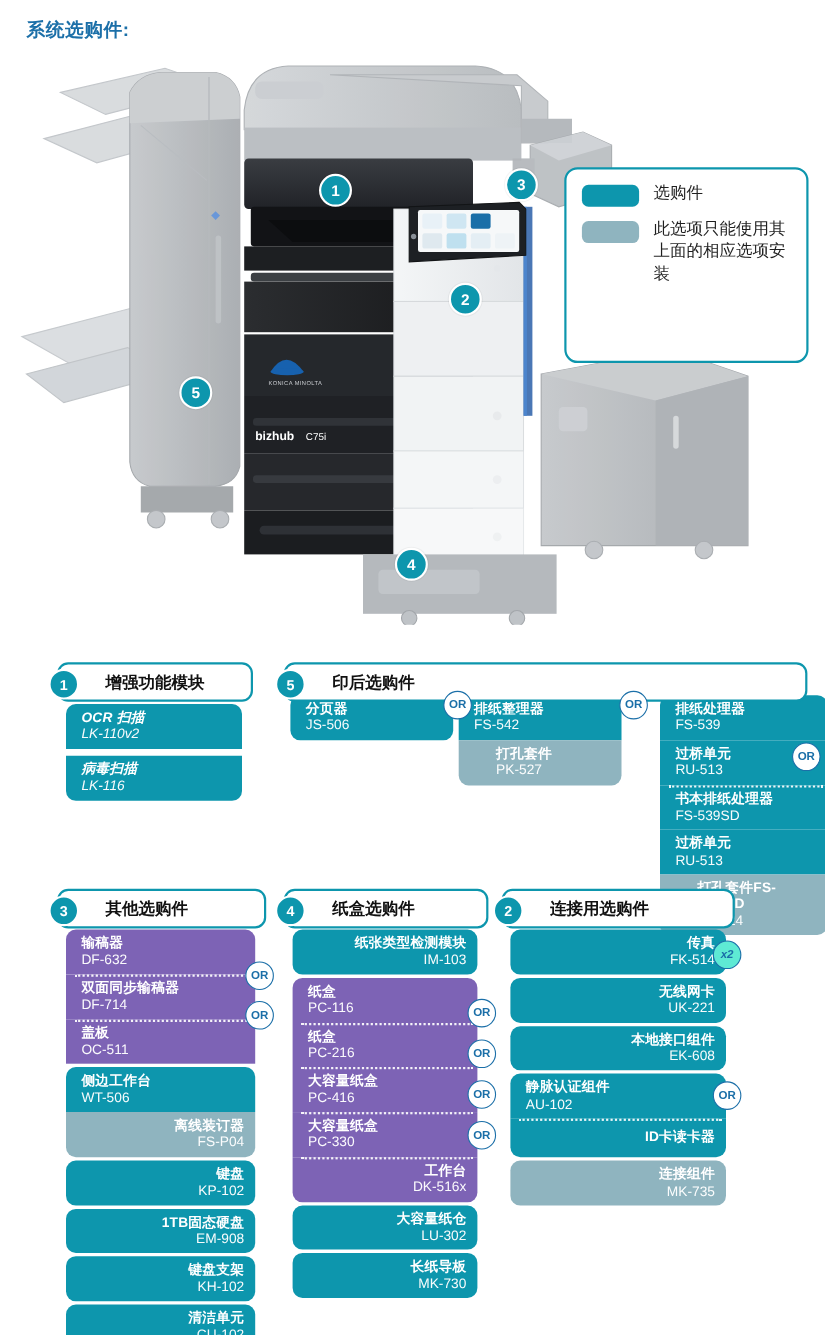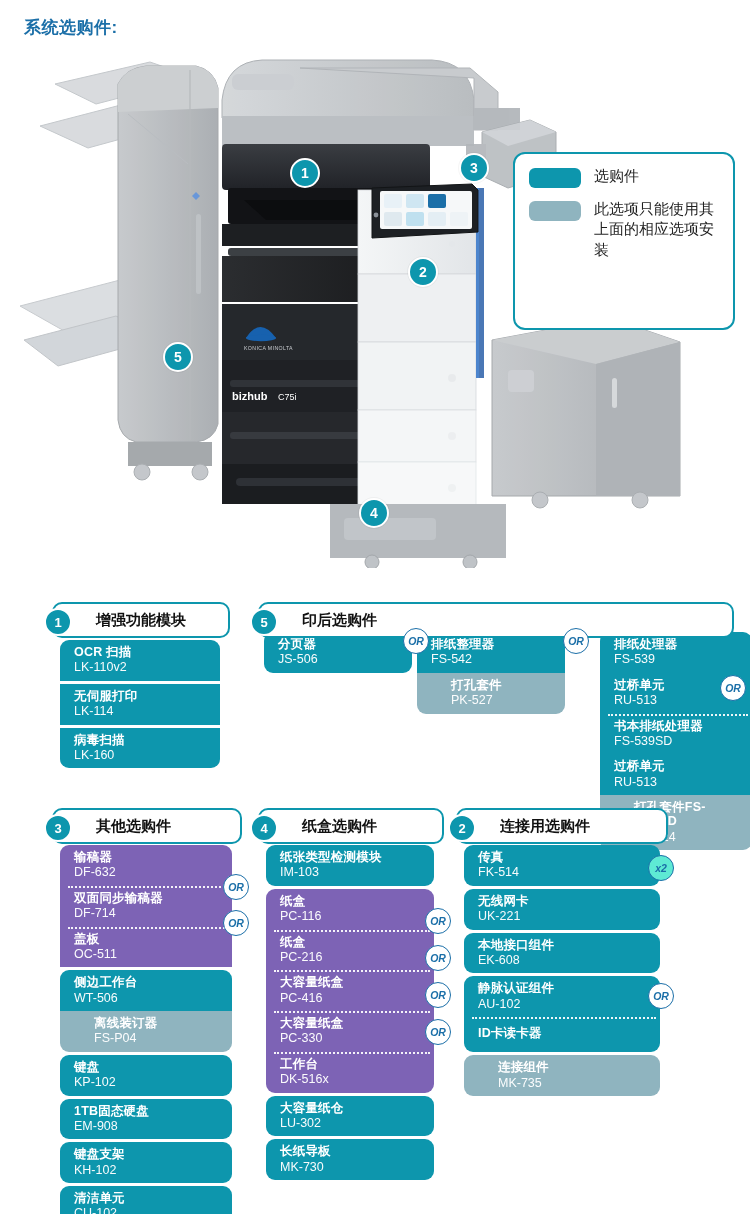--- a/index.html
+++ b/index.html
@@ -95,37 +95,36 @@
   .item .nm{ font-size:12.5px; font-weight:700; display:block; letter-spacing:.2px;}
   .item .cd{ font-size:12.5px; font-weight:400; display:block; margin-top:1px; opacity:.97;}
   .c-teal{ background:#0d96ad; }
   .c-purple{ background:#7d63b5; }
   .c-steel{ background:#8fb4bf;padding-left:34px; }
   .stack > .item:first-child{ border-top-left-radius:9px; border-top-right-radius:9px; }
   .stack > .item:last-child{ border-bottom-left-radius:9px; border-bottom-right-radius:9px; }
   
   .gap{ height:3px; background:#fff; }
   .r-top{ border-top-left-radius:9px; border-top-right-radius:9px; }
-  .r-bot{ border-bottom-left-radius:9px; border-bottom-right-radius:9px; }
+  .r-bot{ border-bottom-left-radius:9px; border-bottom-right-radius:9px;text-align:right; }
 
   
   .dotline{
     position:absolute; left:8px; right:4px; top:0; height:0;
     border-top:2px dotted rgba(255,255,255,.92);
   }
 
   
   .ormark{
     position:absolute;
     width:26px;height:26px;border-radius:50%;
     background:#fff;border:1.5px solid #1b6fa8;
     color:#1b6fa8;font-size:10.5px;font-weight:700;
     display:flex;align-items:center;justify-content:center;
     z-index:8;
-    font-style:italic;
   }
   .xmark{
     position:absolute;
     width:26px;height:26px;border-radius:50%;
     background:#5eead4;border:1.5px solid #1b6fa8;
     color:#1b6fa8;font-size:10.5px;font-weight:700;
     display:flex;align-items:center;justify-content:center;
     z-index:8;
     font-style:italic;
   }
@@ -278,34 +277,30 @@
   <div class="legend-row">
     <div class="legend-sw c-steel"></div>
     <div class="legend-tx">此选项只能使用其上面的相应选项安装</div>
   </div>
 </div>
 
 <div class="group-head" style="left:52px; top:602px; width:178px;">
   <div class="group-num">1</div>
   <span>增强功能模块</span>
 </div>
-<div class="col stack" style="left:60px; top:640px; width:160px;">
+<div class="col stack" style="left:60px; top:640px; width:160px;font-style:italic;">
   <div class="item c-teal">
     <span class="nm">OCR 扫描</span>
     <span class="cd">LK-110v2</span>
   </div>
   <div class="gap"></div>
-  <div class="item c-teal">
-    <span class="nm">无伺服打印</span>
-    <span class="cd">LK-114</span>
-  </div>
   <div class="gap"></div>
   <div class="item c-teal">
     <span class="nm">病毒扫描</span>
-    <span class="cd">LK-160</span>
+    <span class="cd">LK-116</span>
   </div>
 </div>
 
 <div class="group-head" style="left:258px; top:602px; width:476px;">
   <div class="group-num">5</div>
   <span>印后选购件</span>
 </div>
 
 <div class="col stack" style="left:264px; top:632px; width:148px;">
   <div class="item c-teal">

